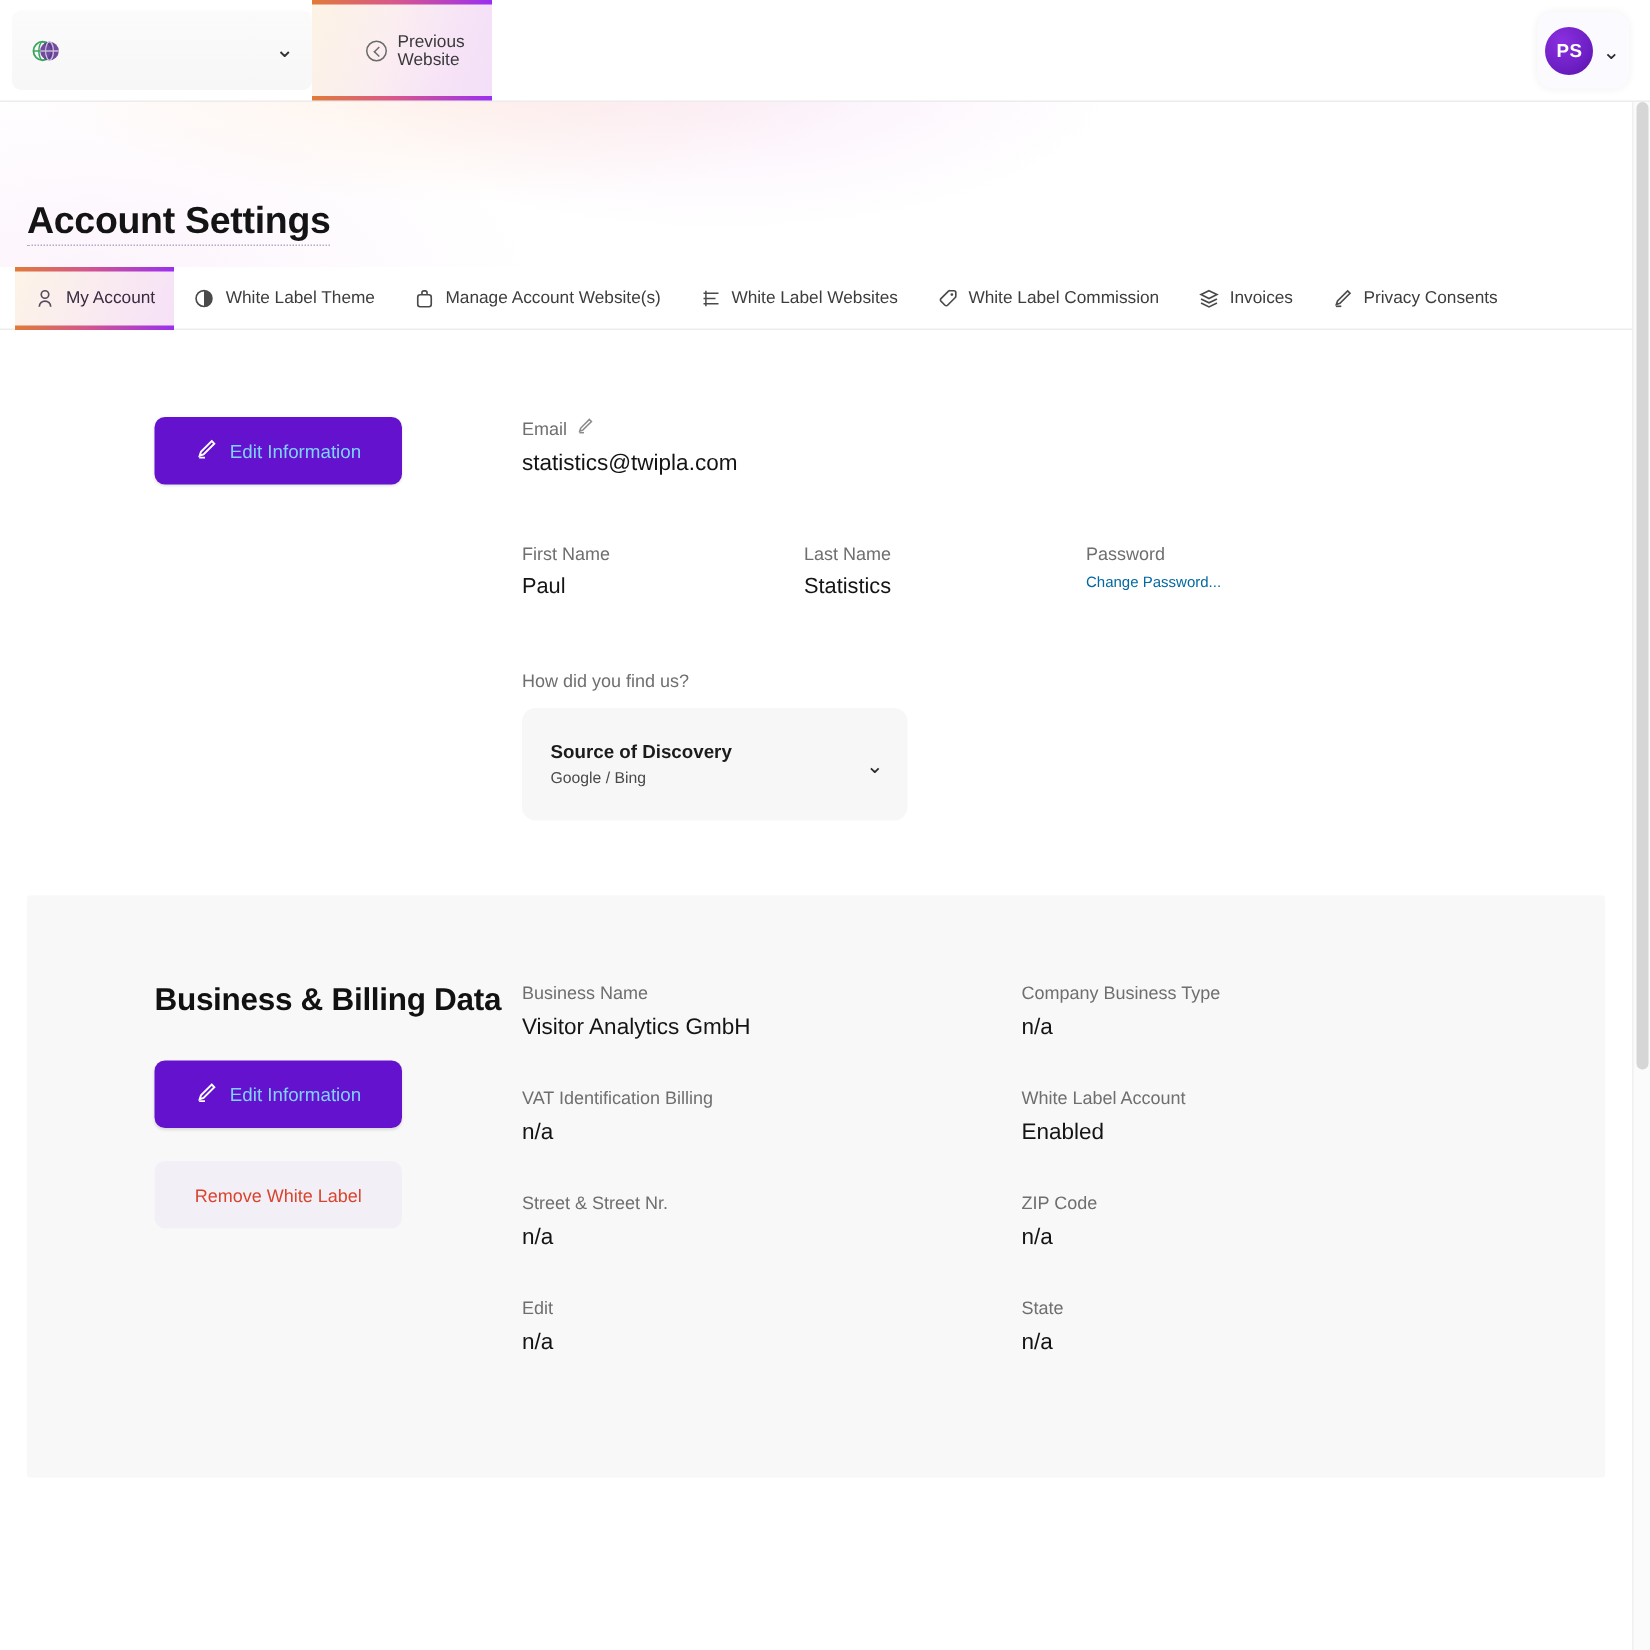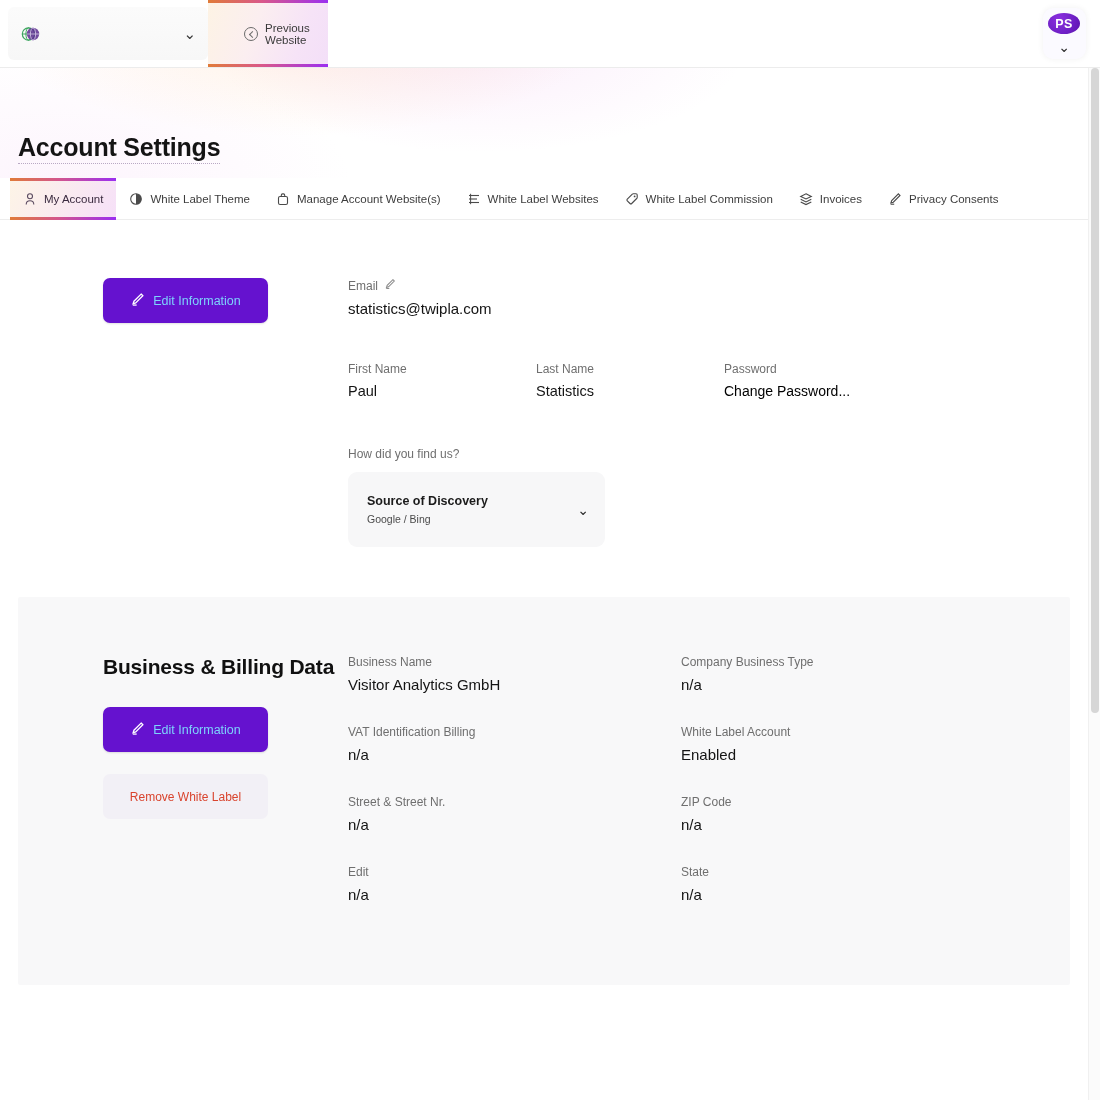--- a/index.html
+++ b/index.html
@@ -85,21 +85,20 @@
   .user-chip {
     display: flex;
     align-items: center;
     gap: 6px;
     margin: 8px 14px 8px 0;
     padding: 5px 6px 5px 5px;
     border-radius: 10px;
     background: #fbfaff;
     box-shadow: 0 0 6px rgba(0,0,0,0.06);
     cursor: pointer;
-    flex-direction: column;
   }
   .avatar {
     width: 32px; height: 32px;
     border-radius: 50%;
     background: radial-gradient(circle at 35% 30%, #8b2fe0 0%, #6d1fc4 60%, #5a12a8 100%);
     color: #fff;
     font-size: 12.5px;
     font-weight: bold;
     display: flex;
     align-items: center;
@@ -231,23 +230,23 @@
     margin-bottom: 7px;
     display: flex;
     align-items: center;
     gap: 6px;
   }
   .field-value {
     font-size: 14.5px;
     color: #141414;
   }
   .field-value.link {
-    color: #000000;
-    cursor: pointer;
-    font-size: 14px;
+    color: #0369a1;
+    cursor: pointer;
+    font-size: 10px;
   }
   .field-value.big { font-size: 15px; }
 
   .row2 {
     display: flex;
     margin-top: 0;
   }
   .row2 > .col { flex: 0 0 188px; }
   .row2.biz > .col { flex: 0 0 333px; }
 

